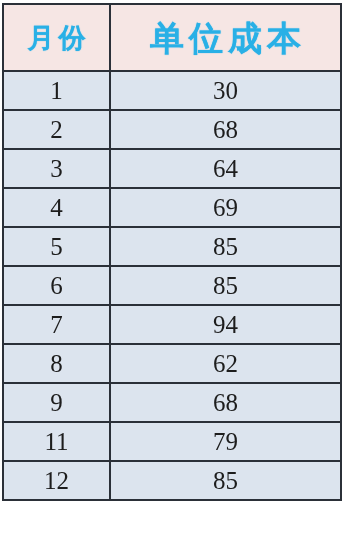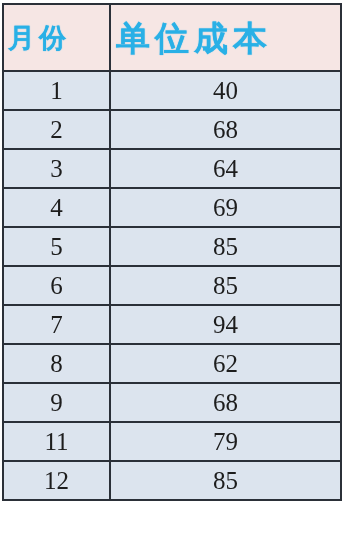--- a/index.html
+++ b/index.html
@@ -30,21 +30,21 @@
   }
 
   table.cost-table col.col-month { width: 107px; }
   table.cost-table col.col-value { width: 231px; }
 
   thead th {
     background: #f6e6e4;
     height: 65px;
     border: 2px solid #2b3038;
     padding: 0;
-    text-align: left;
+    text-align: center;
     vertical-align: middle;
   }
 
   .hdr-text {
     display: block;
     color: #29b0e6;
     font-family: "DejaVu Sans", sans-serif;
     font-weight: bold;
     font-size: 27px;
     line-height: 30px;
@@ -92,21 +92,21 @@
           <span class="hdr-text">月份</span>
         </th>
         <th>
           <span class="hdr-text wide">单位成本</span>
         </th>
       </tr>
     </thead>
     <tbody>
       <tr>
         <td class="month-cell">1</td>
-        <td class="value-cell">40</td>
+        <td class="value-cell">30</td>
       </tr>
       <tr>
         <td class="month-cell">2</td>
         <td class="value-cell">68</td>
       </tr>
       <tr>
         <td class="month-cell">3</td>
         <td class="value-cell">64</td>
       </tr>
       <tr>

